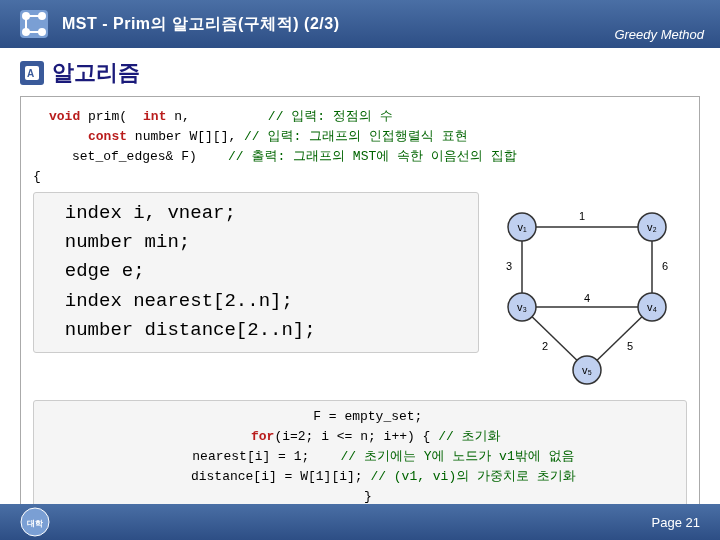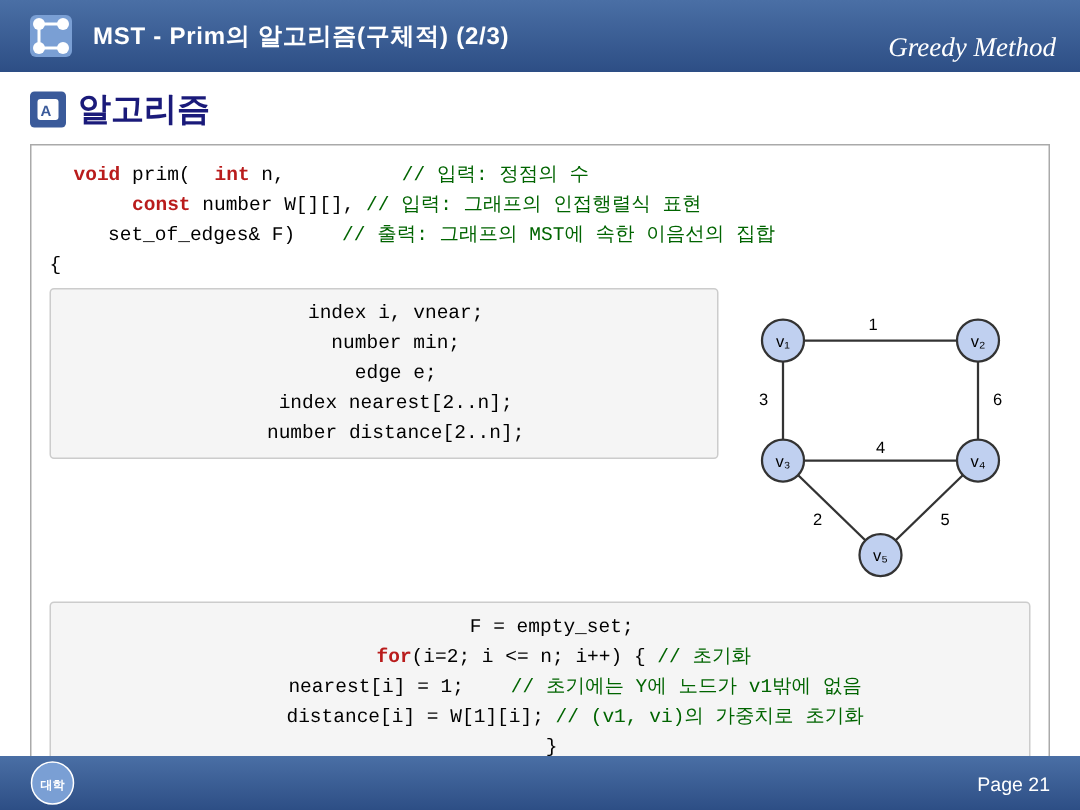--- a/index.html
+++ b/index.html
@@ -33,23 +33,22 @@
       color: #fff;
       font-size: 16px;
       font-weight: bold;
       letter-spacing: 0.5px;
     }
     .header-subtitle {
       position: absolute;
       right: 16px;
       bottom: 6px;
       color: #fff;
-      font-size: 18px;
+      font-size: 13px;
       font-style: italic;
-      font-family: Liberation Serif, serif;
     }
 
     
     .main {
       padding: 10px 20px 10px 20px;
       background: #fff;
     }
 
     
     .section-title-row {
@@ -94,29 +93,28 @@
     
     .middle-section {
       display: flex;
       align-items: flex-start;
       position: relative;
       margin-bottom: 2px;
     }
 
     .code-block-middle {
       font-family: 'Courier New', Courier, monospace;
-      font-size: 13px;
+      font-size: 19px;
       color: #000;
       line-height: 1.55;
       flex: 1;
       border: 1.5px solid #ccc;
       background: #f5f5f5;
       padding: 6px 8px;
       border-radius: 3px;
-      text-align: center;
     }
 
     
     .graph-area {
       width: 200px;
       flex-shrink: 0;
       margin-left: 8px;
     }
 
     

